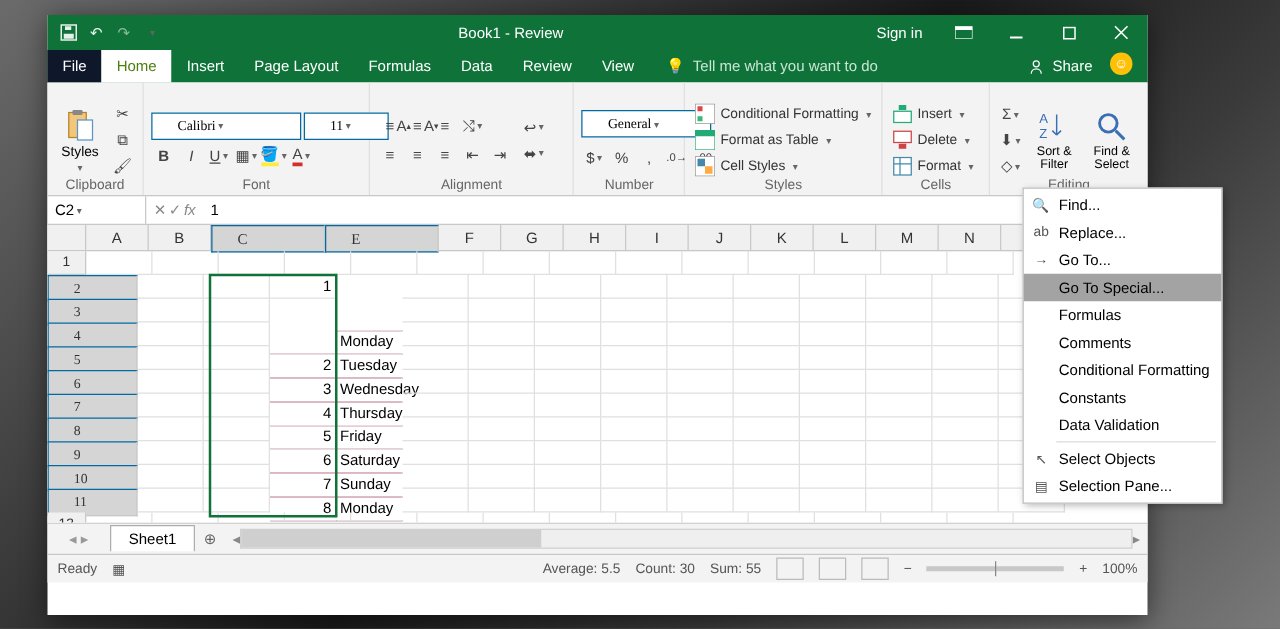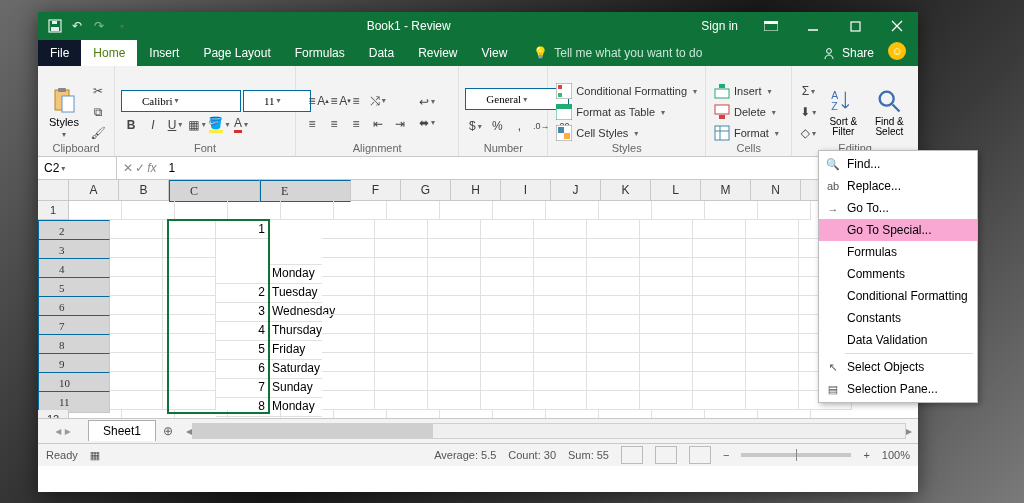--- a/index.html
+++ b/index.html
@@ -73,21 +73,21 @@
 
 .statusbar{height:22px;background:#f3f3f3;border-top:1px solid #c8c8c8;display:flex;align-items:center;font-size:11px;color:#555;padding:0 8px;gap:12px;}
 .statusbar .sp{flex:1;}
 .viewbtn{width:20px;height:16px;border:1px solid #bbb;display:flex;}
 .zoombar{width:110px;height:4px;background:#c8c8c8;position:relative;}
 .zoombar::before{content:"";position:absolute;left:50%;top:-4px;width:1px;height:12px;background:#888;}
 
 
 .ctxmenu{position:absolute;left:818px;top:150px;width:158px;background:#fff;border:1px solid #bcbcbc;box-shadow:2px 2px 6px rgba(0,0,0,.3);font-size:12px;padding:2px 0;z-index:20;}
 .ctxitem{height:22px;display:flex;align-items:center;padding-left:28px;position:relative;white-space:nowrap;}
-.ctxitem.hov{background:#f9a8d4;text-align:right;}
+.ctxitem.hov{background:#a3a3a3;text-align:right;}
 .ctxitem .ci-ico{position:absolute;left:6px;width:16px;text-align:center;color:#555;font-size:11px;}
 .ctxsep{height:1px;background:#dcdcdc;margin:2px 4px 2px 26px;}
 
 svg{display:block;}
 </style>
 </head>
 <body>
 
 <div class="window">
 

